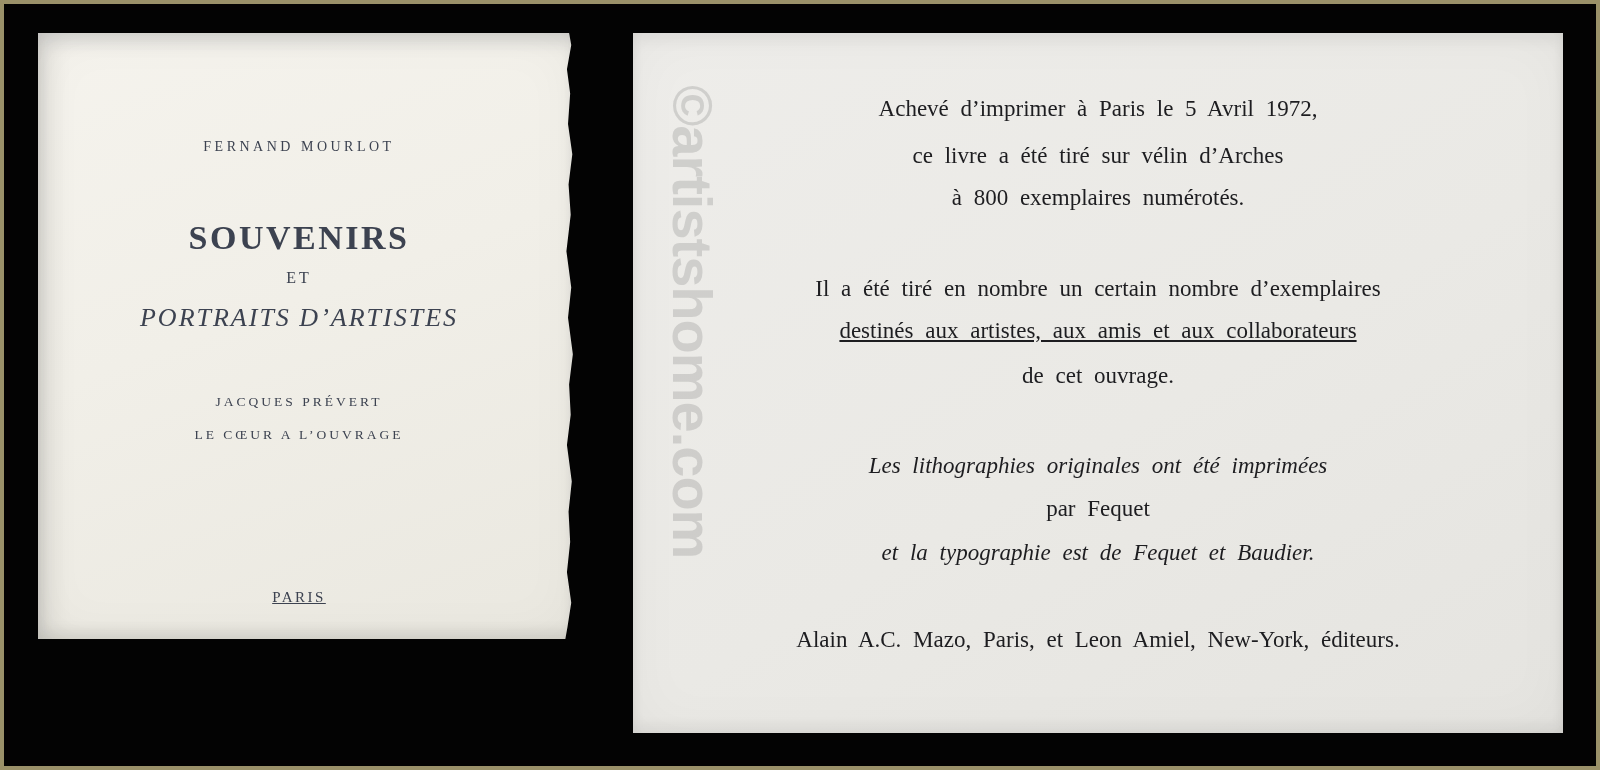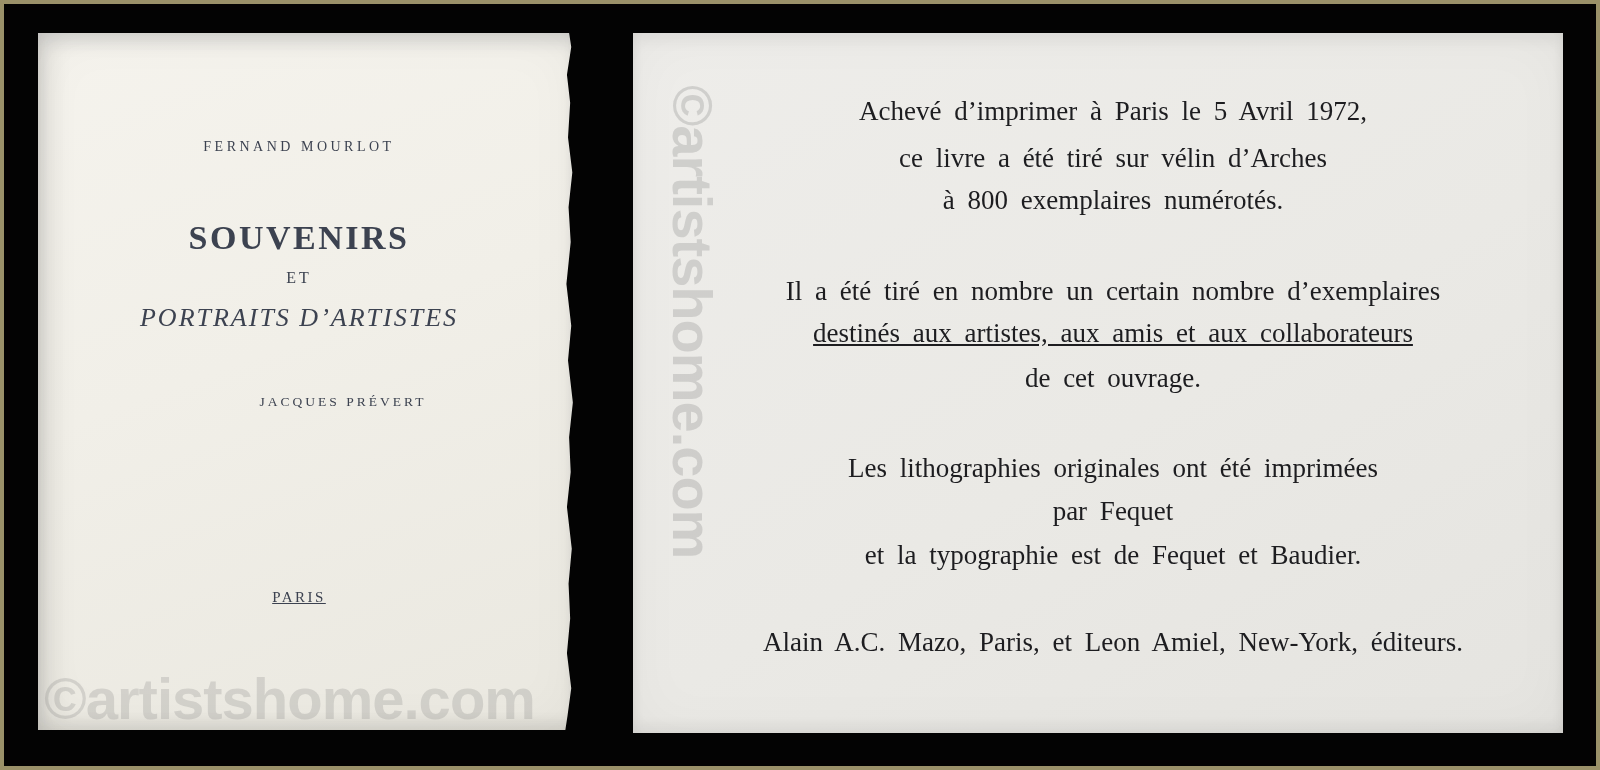--- a/index.html
+++ b/index.html
@@ -10,21 +10,21 @@
     position: absolute; inset: 0;
     border: 4px solid #9a9169;
     pointer-events: none;
     z-index: 50;
   }
 
   
   .paper-left {
     position: absolute;
     left: 38px; top: 33px;
-    width: 537px; height: 697px;
+    width: 537px; height: 606px;
     background: linear-gradient(160deg, #f5f3ed 0%, #f1efe8 45%, #eae8e0 100%);
     box-shadow: inset 0 10px 16px rgba(25,35,60,0.10),
                 inset 14px 0 22px rgba(0,0,0,0.07),
                 inset 0 -8px 14px rgba(0,0,0,0.06),
                 inset 0 0 55px rgba(0,0,0,0.045);
     clip-path: polygon(0% 0%, 98.9% 0%, 99.3% 2%, 98.5% 6%, 99.1% 10%, 98.7% 15%,
       99.5% 20%, 98.8% 25%, 99.2% 30%, 98.4% 36%, 99.3% 42%, 98.7% 47%, 99.6% 53%,
       98.9% 58%, 99.2% 63%, 98.5% 68%, 99.4% 74%, 98.8% 79%, 99.1% 84%, 98.5% 89%,
       99.3% 94%, 98.6% 98%, 98.2% 100%, 0% 100%);
     overflow: hidden;
@@ -34,54 +34,54 @@
     position: absolute;
     left: 0; width: 522px;
     text-align: center;
     color: #3c4250;
     white-space: nowrap;
   }
   .t-author   { top: 106px; font-size: 14px; letter-spacing: 3.5px; }
   .t-title1   { top: 186px; font-size: 34px; letter-spacing: 2.5px; font-weight: bold; }
   .t-title2   { top: 236px; font-size: 16px; letter-spacing: 3px; }
   .t-title3   { top: 270px; font-size: 26px; letter-spacing: 2px; font-style: italic; }
-  .t-sub1     { top: 361px; font-size: 13.5px; letter-spacing: 3px; margin-left: 44px; }
+  .t-sub1     { top: 361px; font-size: 13.5px; letter-spacing: 3px; }
   .t-sub2     { top: 394px; font-size: 13.5px; letter-spacing: 3px; }
   .t-imprint  { top: 556px; font-size: 15px; letter-spacing: 2.5px; text-decoration: underline; }
 
   
   .paper-right {
     position: absolute;
     left: 633px; top: 33px;
     width: 930px; height: 700px;
     background: linear-gradient(150deg, #eeedea 0%, #eae9e5 55%, #e5e4e0 100%);
     box-shadow: inset 0 8px 14px rgba(0,0,0,0.05),
                 inset 0 -8px 12px rgba(0,0,0,0.05),
                 inset 0 0 60px rgba(0,0,0,0.035);
     overflow: hidden;
     z-index: 2;
   }
   .paper-right .cline {
     position: absolute;
-    left: 15px; width: 100%;
+    left: 0; width: 100%;
     text-align: center;
     color: #1d1d20;
-    font-size: 27px;
+    font-size: 23px;
     word-spacing: 6px;
     white-space: nowrap;
   }
   .c-l0 { top: 63px;  }
   .c-l1 { top: 110px; }
   .c-l2 { top: 152px; }
   .c-l3 { top: 243px; }
   .c-l4 { top: 285px; text-decoration: underline; }
   .c-l5 { top: 330px; }
-  .c-l6 { top: 420px; }
+  .c-l6 { top: 420px; font-style: italic; }
   .c-l7 { top: 463px; }
-  .c-l8 { top: 507px; }
+  .c-l8 { top: 507px; font-style: italic; }
   .c-l9 { top: 594px; font-size: 27px; }
 
   
   .wm {
     font-family: "Liberation Sans", sans-serif;
     font-weight: bold;
     color: rgba(120,120,118,0.22);
     white-space: nowrap;
     pointer-events: none;
   }
@@ -105,20 +105,21 @@
 <body>
 
 <div class="frame"></div>
 
 <div class="paper-left">
   <div class="tline t-author">FERNAND MOURLOT</div>
   <div class="tline t-title1">SOUVENIRS</div>
   <div class="tline t-title2">ET</div>
   <div class="tline t-title3">PORTRAITS D’ARTISTES</div>
   <div class="tline t-sub1">JACQUES PRÉVERT</div>
+  <div class="tline t-sub2">LE CŒUR A L’OUVRAGE</div>
   <div class="tline t-imprint">PARIS</div>
   <div class="wm wm-horizontal">©artistshome.com</div>
 </div>
 
 <div class="paper-right">
   <div class="wm wm-vertical">©artistshome.com</div>
 
   <div class="cline c-l0">Achevé d’imprimer à Paris le 5 Avril 1972,</div>
   <div class="cline c-l1">ce livre a été tiré sur vélin d’Arches</div>
   <div class="cline c-l2">à 800 exemplaires numérotés.</div>

